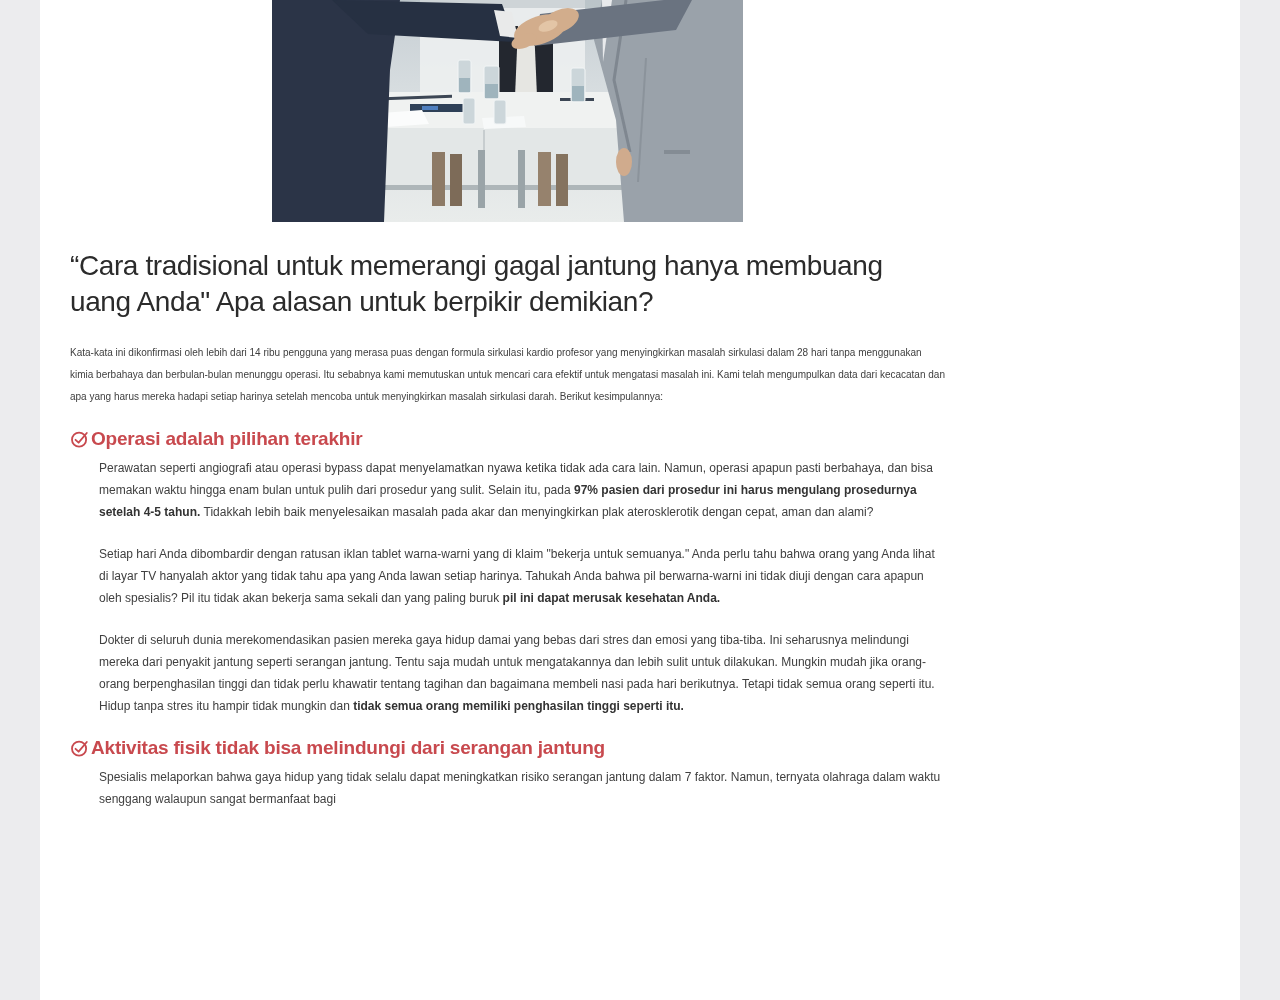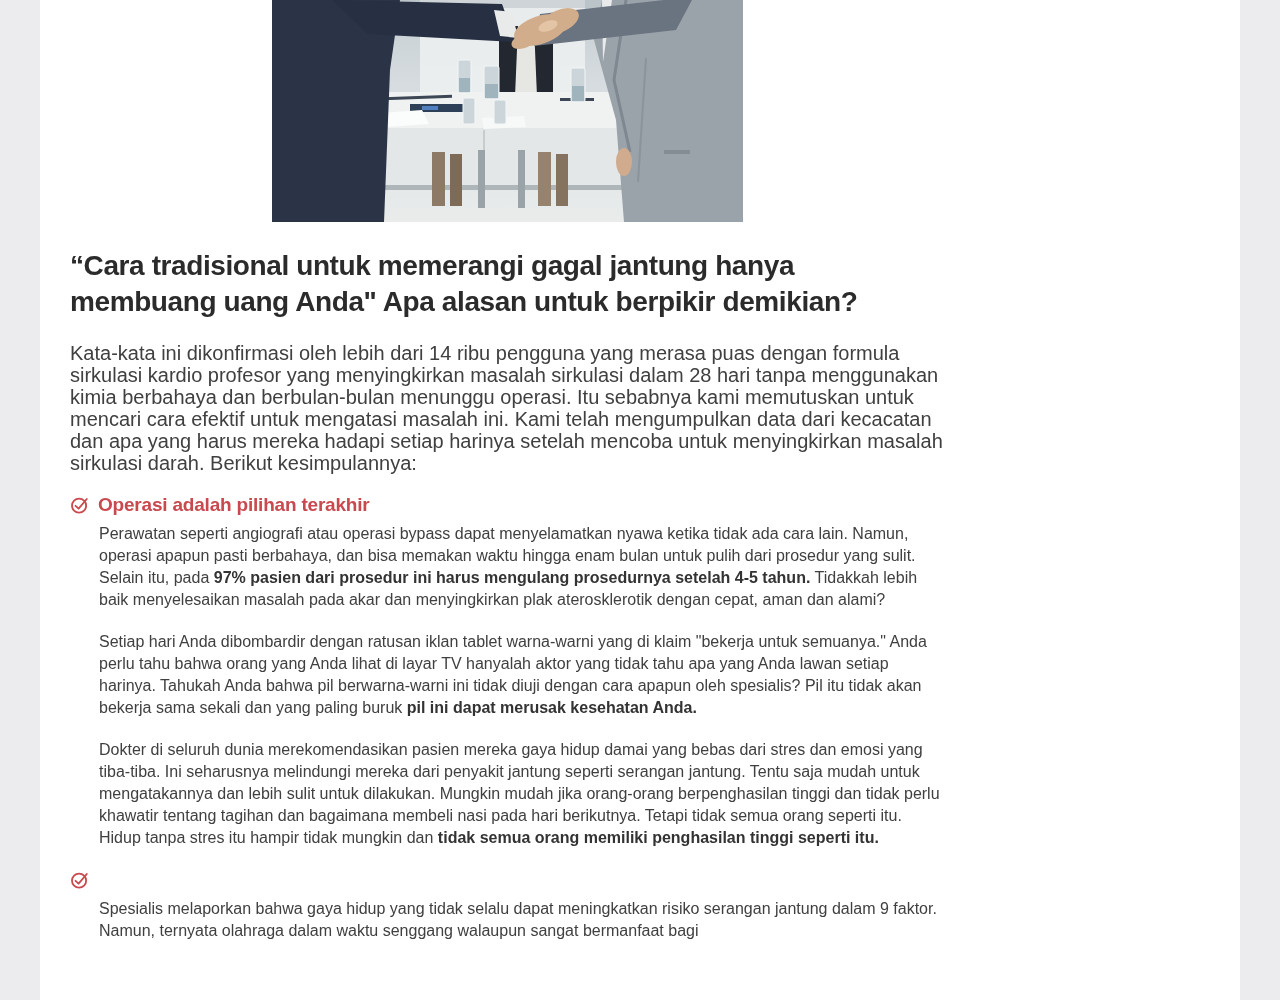--- a/index.html
+++ b/index.html
@@ -25,45 +25,45 @@
     padding-left:30px;
   }
   .hero{
     width:471px;height:222px;
     margin:0 auto;
   }
   .hero svg{display:block;}
   h1.headline{
     max-width:820px;
     margin:26px 0 0 0;
-    font-size:28px;line-height:36px;font-weight:bold;
+    font-size:28px;line-height:36px;font-weight:normal;
     letter-spacing:-0.4px;
     color:var(--heading-text);
   }
   p.intro{
     margin:22px 0 0 0;
     max-width:875px;
-    font-size:20px;line-height:22px;
+    font-size:10px;line-height:22px;
     color:var(--body-text);
   }
   .sections{margin:0;padding:0;list-style:none;}
   .section{margin-top:20px;}
   .sec-head{
-    display:flex;align-items:flex-start;gap:7px;
+    display:flex;align-items:flex-start;
   }
   .sec-head .icon{flex:0 0 21px;margin-top:0;color:var(--accent);}
   .sec-title{
     font-size:19px;line-height:22px;font-weight:bold;
     letter-spacing:-0.2px;
     color:var(--accent);
   }
   .sec-body{
     margin:4px 0 0 29px;
     max-width:846px;
-    font-size:16px;line-height:22px;
+    font-size:12px;line-height:22px;
     color:var(--body-text);
   }
   .sec-body b{color:#333;}
 </style>
 </head>
 <body>
 
 <div class="page">
   <div class="article">
 
@@ -175,19 +175,20 @@
   </li>
 
   <li class="section">
     <div class="sec-head">
       <span class="icon">
         <svg viewBox="0 0 22 22" width="21" height="21">
           <circle cx="9.5" cy="12.2" r="7.4" fill="none" stroke="currentColor" stroke-width="1.9"></circle>
           <path d="M5.8 12.4 L9 15.4 L17.6 5.2" fill="none" stroke="currentColor" stroke-width="1.9" stroke-linecap="round" stroke-linejoin="round"></path>
         </svg>
       </span>
+      <span class="sec-title">Aktivitas fisik tidak bisa melindungi dari serangan jantung</span>
     </div>
-    <p class="sec-body"><span>Spesialis melaporkan bahwa gaya hidup yang tidak selalu dapat meningkatkan risiko serangan jantung dalam 9 faktor. Namun, ternyata olahraga dalam waktu senggang walaupun sangat bermanfaat bagi</span></p>
+    <p class="sec-body"><span>Spesialis melaporkan bahwa gaya hidup yang tidak selalu dapat meningkatkan risiko serangan jantung dalam 7 faktor. Namun, ternyata olahraga dalam waktu senggang walaupun sangat bermanfaat bagi</span></p>
   </li>
 </ul>
 
   </div>
 </div>
 
 </body></html>

